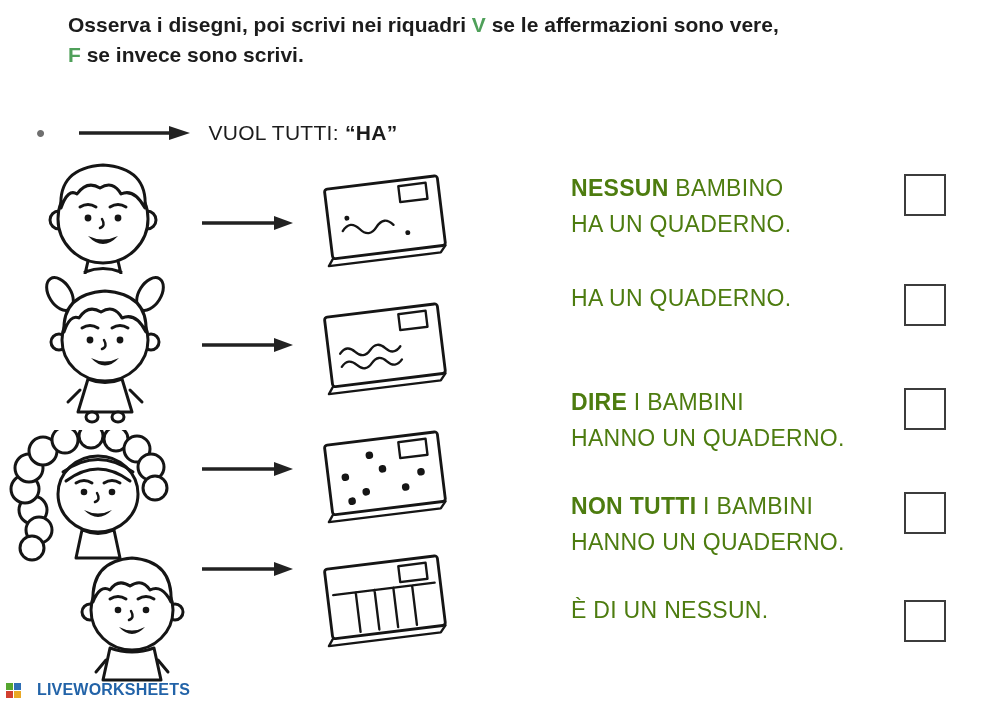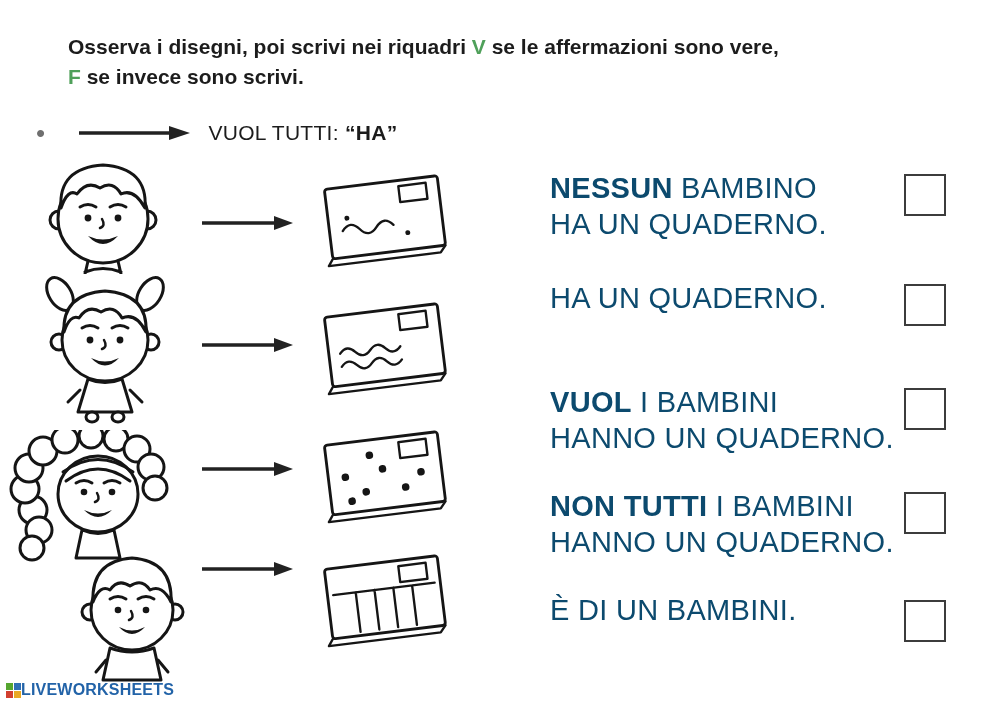--- a/index.html
+++ b/index.html
@@ -1,43 +1,43 @@
 <!DOCTYPE html>
 <html><head>
 <meta charset="utf-8">
 <style>
   html,body{margin:0;padding:0;background:#ffffff;}
   .sheet{
     position:relative;width:1000px;height:707px;background:#fff;
     font-family:"Liberation Sans",sans-serif;color:#1d1d1d;overflow:hidden;
   }
   .instructions{
-    position:absolute;left:68px;top:32px;width:920px;margin:0;
+    position:absolute;left:68px;top:10px;width:920px;margin:0;
     font-size:21px;font-weight:bold;line-height:1.45;color:#1c1c1c;
   }
   .accent{color:#4FA05A;}
   .legend{
     position:absolute;left:36px;top:120px;display:flex;align-items:center;
     font-size:21px;letter-spacing:.3px;color:#1c1c1c;
   }
   .legend .bullet{color:#6f6f6f;font-size:26px;margin-right:12px;line-height:1;}
   .legend-arrow{margin:0 16px 0 20px;display:block;}
   .legend-meaning b{margin-left:0;}
   .child,.arrow,.notebook{position:absolute;display:block;}
   .stmt{
-    position:absolute;left:550px;width:350px;
-    font-size:29px;line-height:36px;letter-spacing:.3px;color:#0c4a6e;
+    position:absolute;left:571px;width:350px;
+    font-size:23px;line-height:36px;letter-spacing:.3px;color:#4d7c0f;
   }
   .stmt b{font-weight:bold;}
   .answer-box{
     position:absolute;left:904px;width:38px;height:38px;
     border:2px solid #3c3c3c;background:#fff;box-sizing:content-box;
     font-family:"Liberation Sans",sans-serif;font-size:24px;text-align:center;padding:0;
   }
-  .footer{position:absolute;left:6px;top:681px;display:flex;align-items:center;gap:0;}
+  .footer{position:absolute;left:6px;top:681px;display:flex;align-items:center;gap:16px;}
   .brand{font-size:16px;font-weight:bold;color:#2263A8;letter-spacing:.2px;text-decoration:none;}
 </style>
 </head>
 <body>
 
 <div class="sheet">
 
   <p class="instructions"><span>Osserva i disegni, poi scrivi nei riquadri </span><span class="accent">V</span><span> se le affermazioni sono vere,</span><br><span class="accent">F</span><span> se invece sono scrivi.</span></p>
 
   <div class="legend">
@@ -196,33 +196,33 @@
     <div>HA UN QUADERNO.</div>
   </div>
   <input class="answer-box" style="top: 174px;" maxlength="1" value="">
 
   <div class="stmt" style="top:280px">
     <div>HA UN QUADERNO.</div>
   </div>
   <input class="answer-box" style="top: 284px;" maxlength="1" value="">
 
   <div class="stmt" style="top:384px">
-    <div><b>VUOL</b><span> I BAMBINI</span></div>
+    <div><b>DIRE</b><span> I BAMBINI</span></div>
     <div>HANNO UN QUADERNO.</div>
   </div>
   <input class="answer-box" style="top: 388px;" maxlength="1" value="">
 
   <div class="stmt" style="top:488px">
     <div><b>NON TUTTI</b><span> I BAMBINI</span></div>
     <div>HANNO UN QUADERNO.</div>
   </div>
   <input class="answer-box" style="top: 492px;" maxlength="1" value="">
 
   <div class="stmt" style="top:592px">
-    <div>È DI UN BAMBINI.</div>
+    <div>È DI UN NESSUN.</div>
   </div>
   <input class="answer-box" style="top: 600px;" maxlength="1" value="">
 
   <div class="footer">
     <svg width="15" height="15" viewBox="0 0 15 15">
       <rect x="0" y="0" width="7" height="7" fill="#56a630"></rect>
       <rect x="8" y="0" width="7" height="7" fill="#2f6fb6"></rect>
       <rect x="0" y="8" width="7" height="7" fill="#d23f2f"></rect>
       <rect x="8" y="8" width="7" height="7" fill="#e9a825"></rect>
     </svg>

